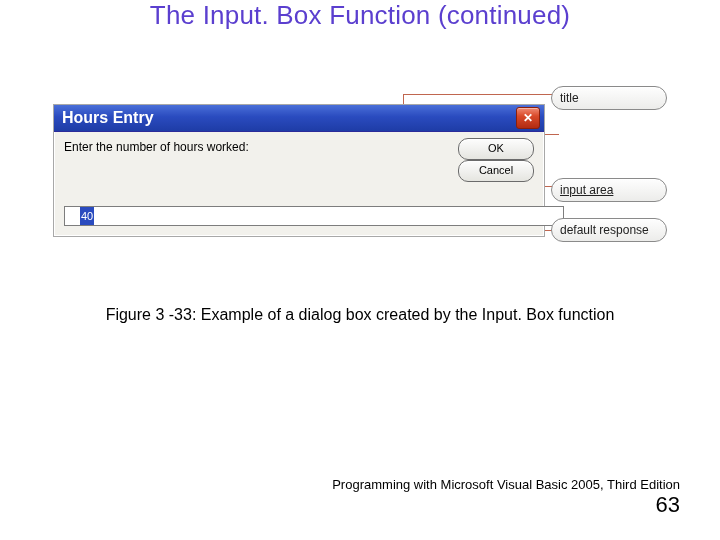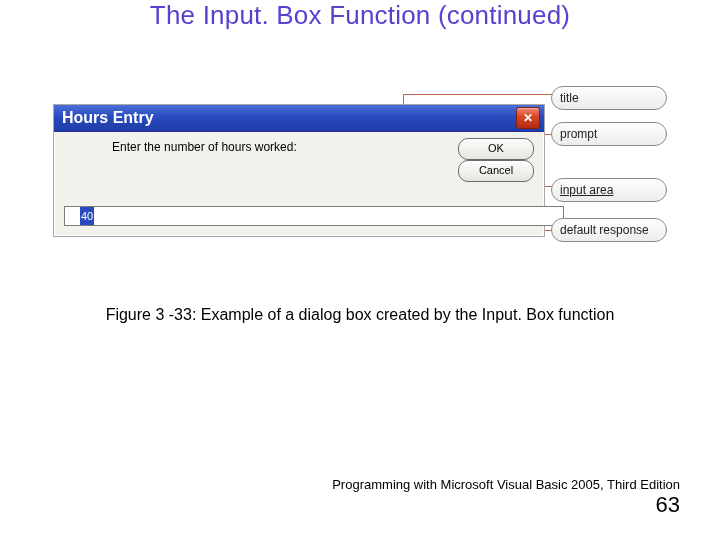--- a/index.html
+++ b/index.html
@@ -65,21 +65,20 @@
     font-weight: 700;
     box-shadow: inset 0 1px 0 rgba(255,255,255,0.4);
   }
   .dialog-body {
     position: relative;
     padding: 8px 10px 10px 10px;
   }
   .prompt-text {
     font-size: 12px;
     color: #000;
-    margin-left: 48px;
   }
   .dlg-buttons {
     position: absolute;
     right: 10px;
     top: 6px;
     display: flex;
     flex-direction: column;
     gap: 0;
   }
   .dlg-btn {
@@ -211,21 +210,20 @@
         <div class="dlg-btn">Cancel</div>
       </div>
       <div class="input-area-space"></div>
       <div class="text-input">
         <span class="sel">40</span>
       </div>
     </div>
   </div>
 
   <div class="callout co-title">title</div>
-  <div class="callout co-prompt">prompt</div>
   <div class="callout co-input">input area</div>
   <div class="callout co-default">default response</div>
 </div>
 
 <div class="caption">Figure 3 -33: Example of a dialog box created by the Input. Box function</div>
 
 <div class="footer">
   <div>Programming with Microsoft Visual Basic 2005, Third Edition</div>
   <div class="page">63</div>
 </div>

